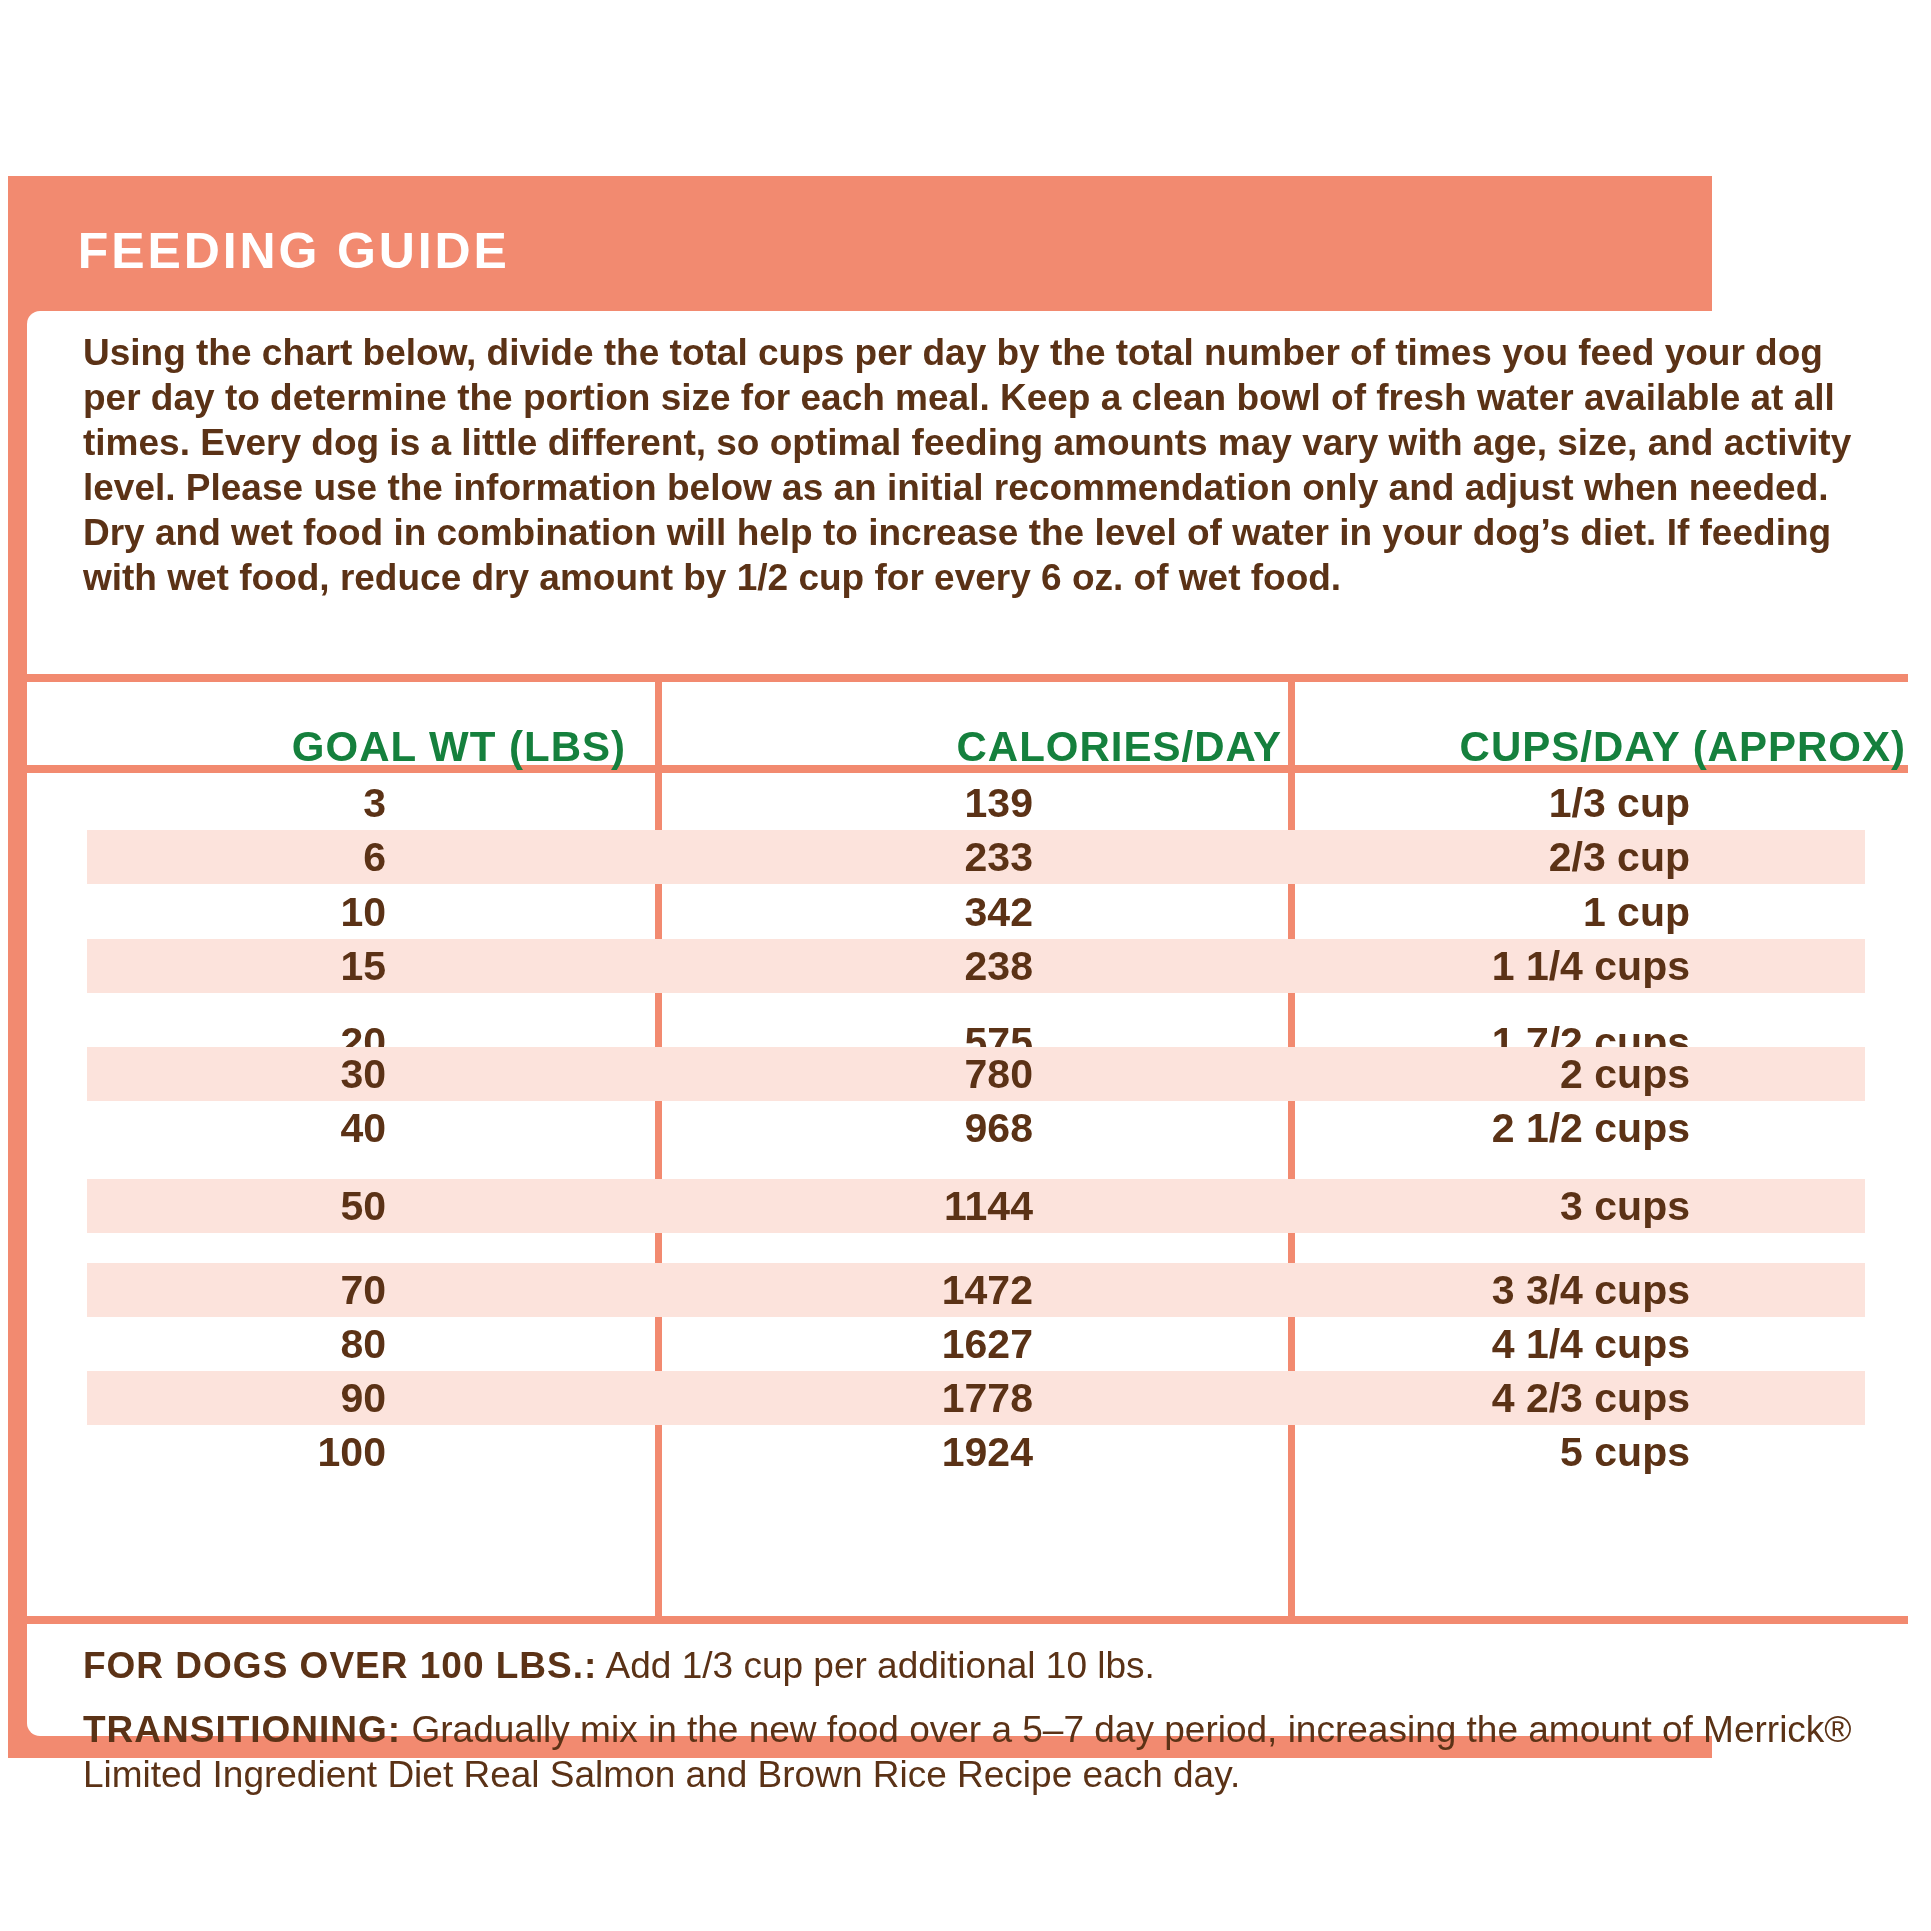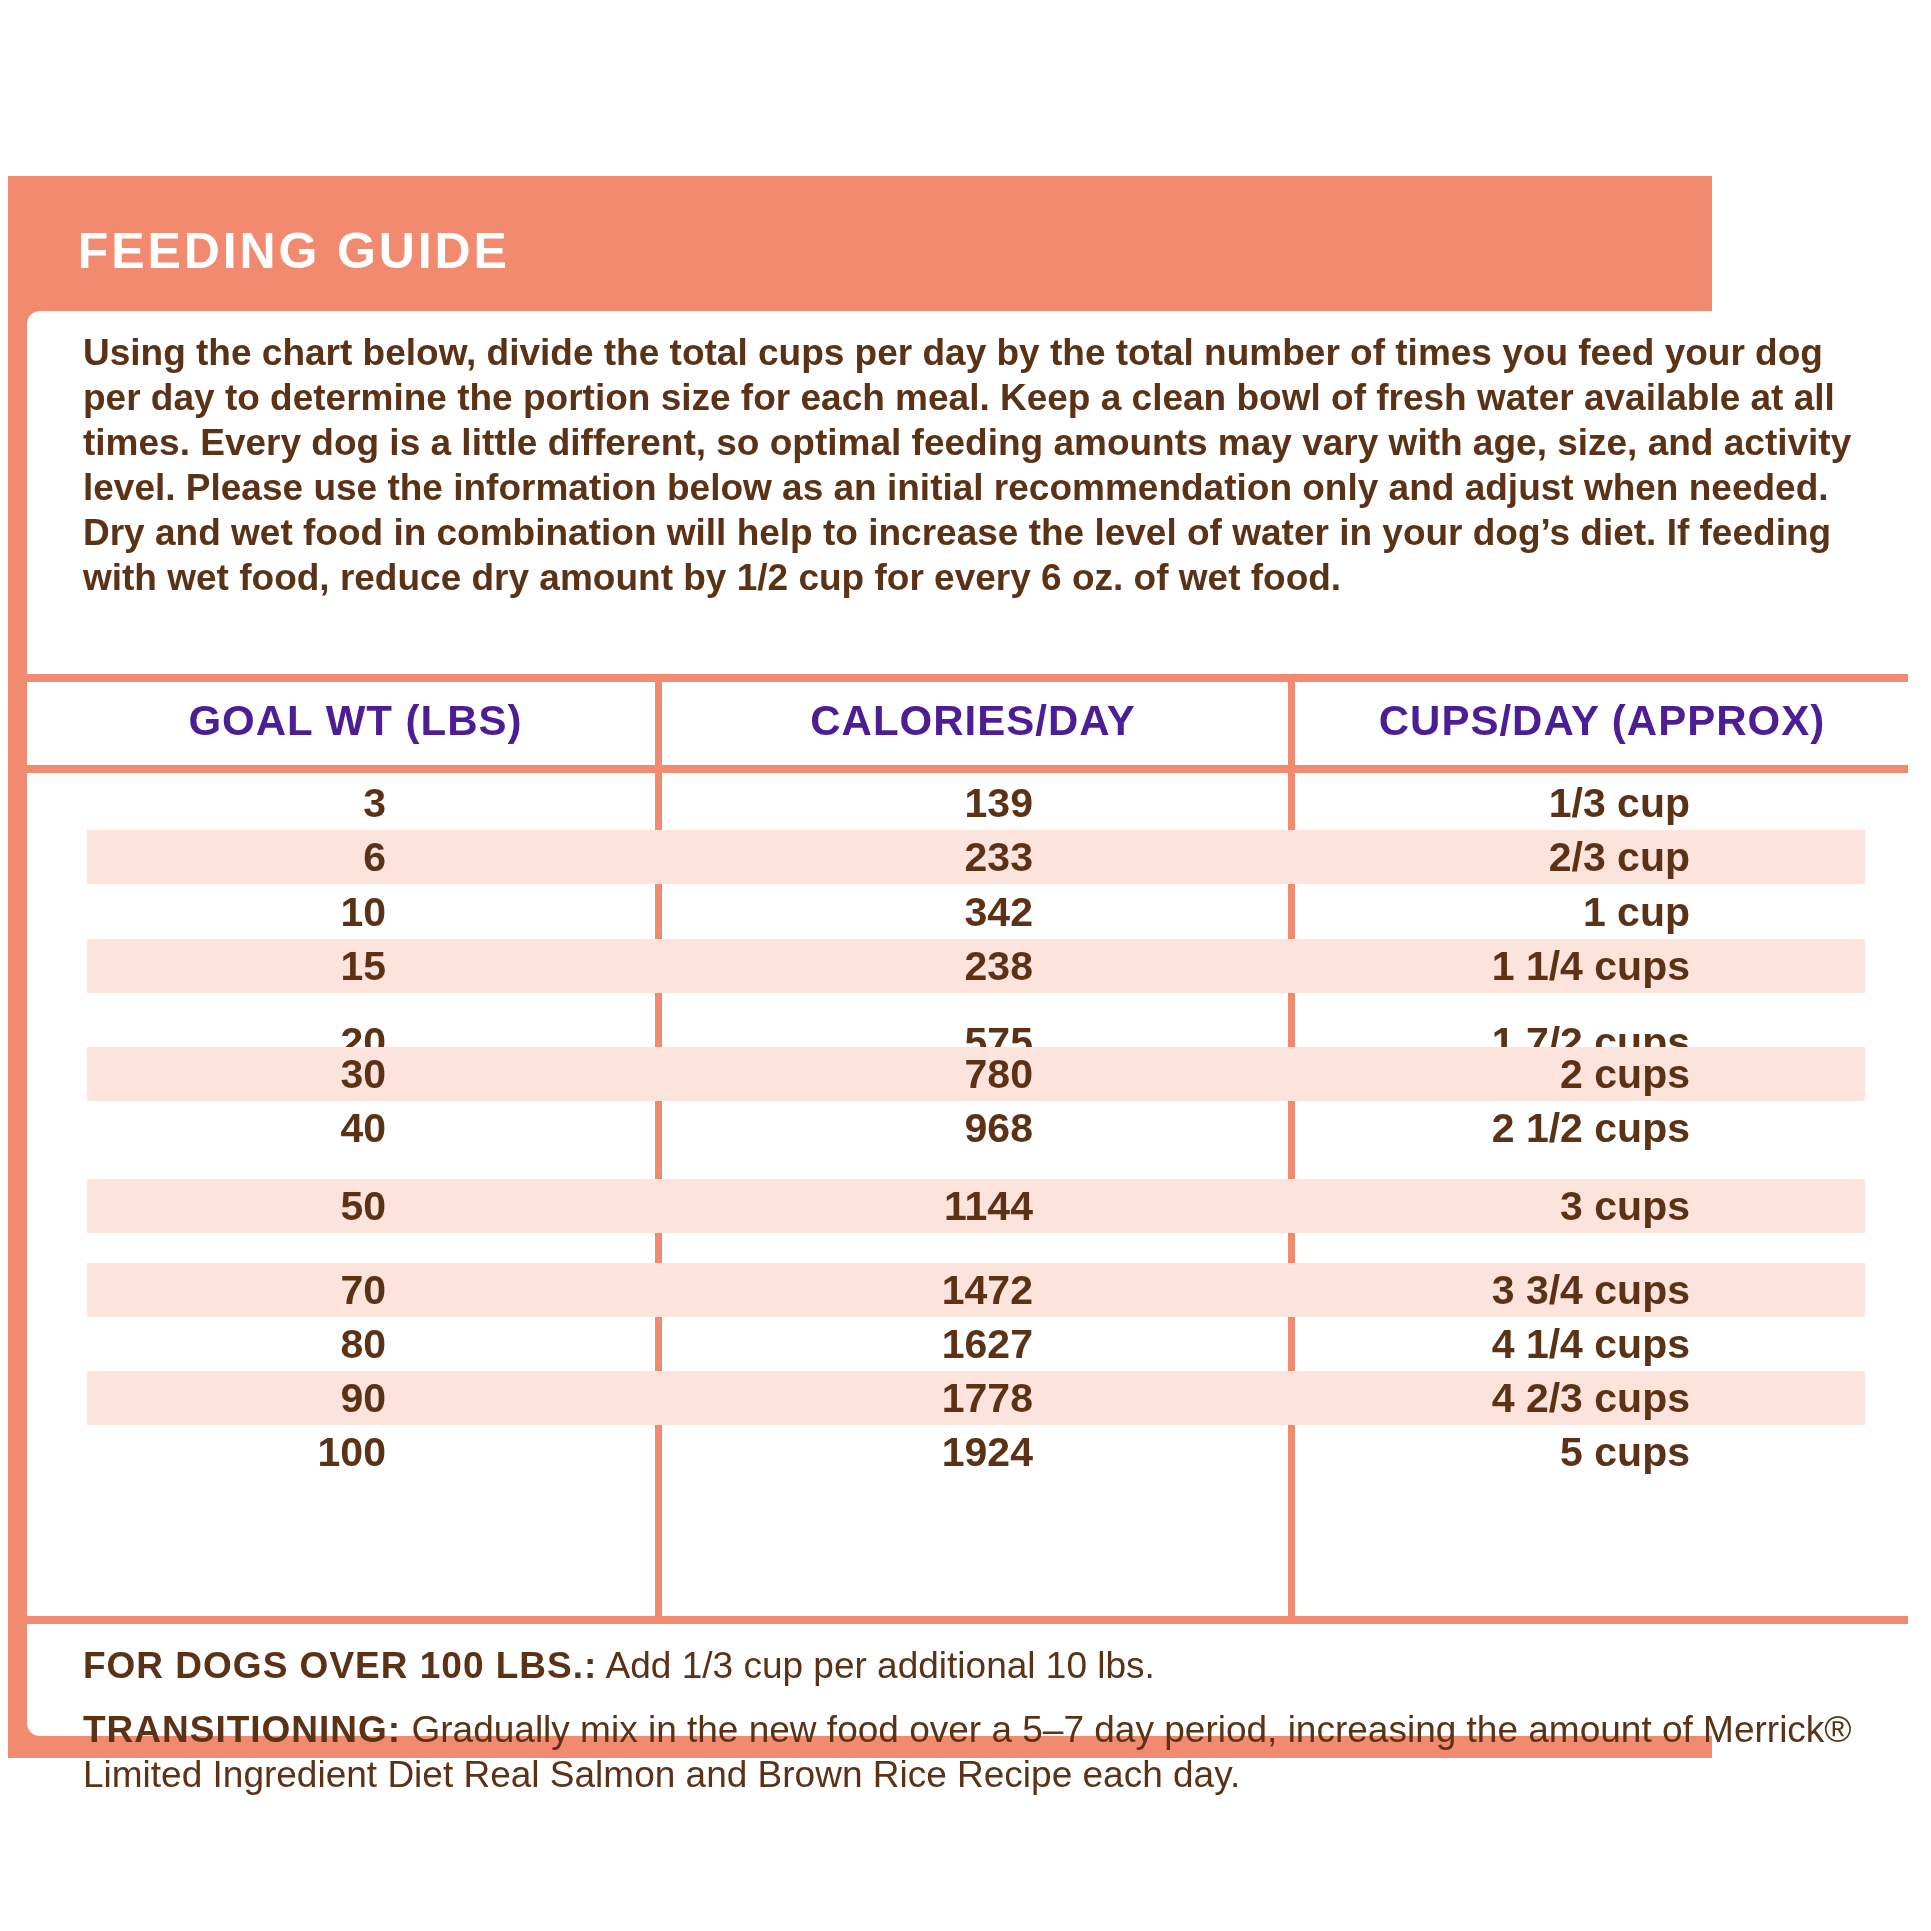--- a/index.html
+++ b/index.html
@@ -4,21 +4,21 @@
 <style>
   html,body{margin:0;padding:0;background:#ffffff;}
   body{width:1931px;height:1931px;position:relative;overflow:hidden;font-family:"Liberation Sans","DejaVu Sans",sans-serif;color:#5b3216;}
   .frame{position:absolute;left:7.7px;top:176px;width:1704px;height:1582px;background:#f28a70;}
   .header{position:absolute;left:0;top:0;width:100%;height:135px;}
   .title{position:absolute;left:70px;top:46px;font-size:50px;font-weight:bold;letter-spacing:2.9px;color:#ffffff;}
   .panel{position:absolute;left:19.3px;top:135px;width:1881px;height:1425px;background:#ffffff;border-radius:13px;}
   .intro{position:absolute;left:56px;top:19.3px;width:1777px;font-size:37px;line-height:45px;font-weight:bold;color:#5b3216;}
   .rule{position:absolute;left:0;width:1881px;height:7.7px;background:#f28a70;}
   .vline{position:absolute;width:6.8px;background:#f28a70;}
-  .th{position:absolute;top:386px;font-size:42px;font-weight:bold;letter-spacing:1px;color:#4c1d95;text-align:center;}
+  .th{position:absolute;top:412px;font-size:42px;font-weight:bold;letter-spacing:1px;color:#15803d;text-align:right;}
   .row{position:absolute;left:60px;width:1778px;height:54px;}
   .row.alt{background:#fce3dc;}
   .cell{position:absolute;top:3.9px;font-size:41px;font-weight:bold;color:#5b3216;text-align:right;line-height:46px;}
   .c1{left:0;width:299px;}
   .c2{left:579px;width:367px;}
   .c3{left:1159px;width:444px;}
   .note{position:absolute;left:56px;font-size:37px;line-height:45px;color:#5b3216;font-weight:bold;width:1796px;}
   .note b{font-weight:bold;letter-spacing:1px;}
   .note span.n{font-weight:normal;}
 </style>

